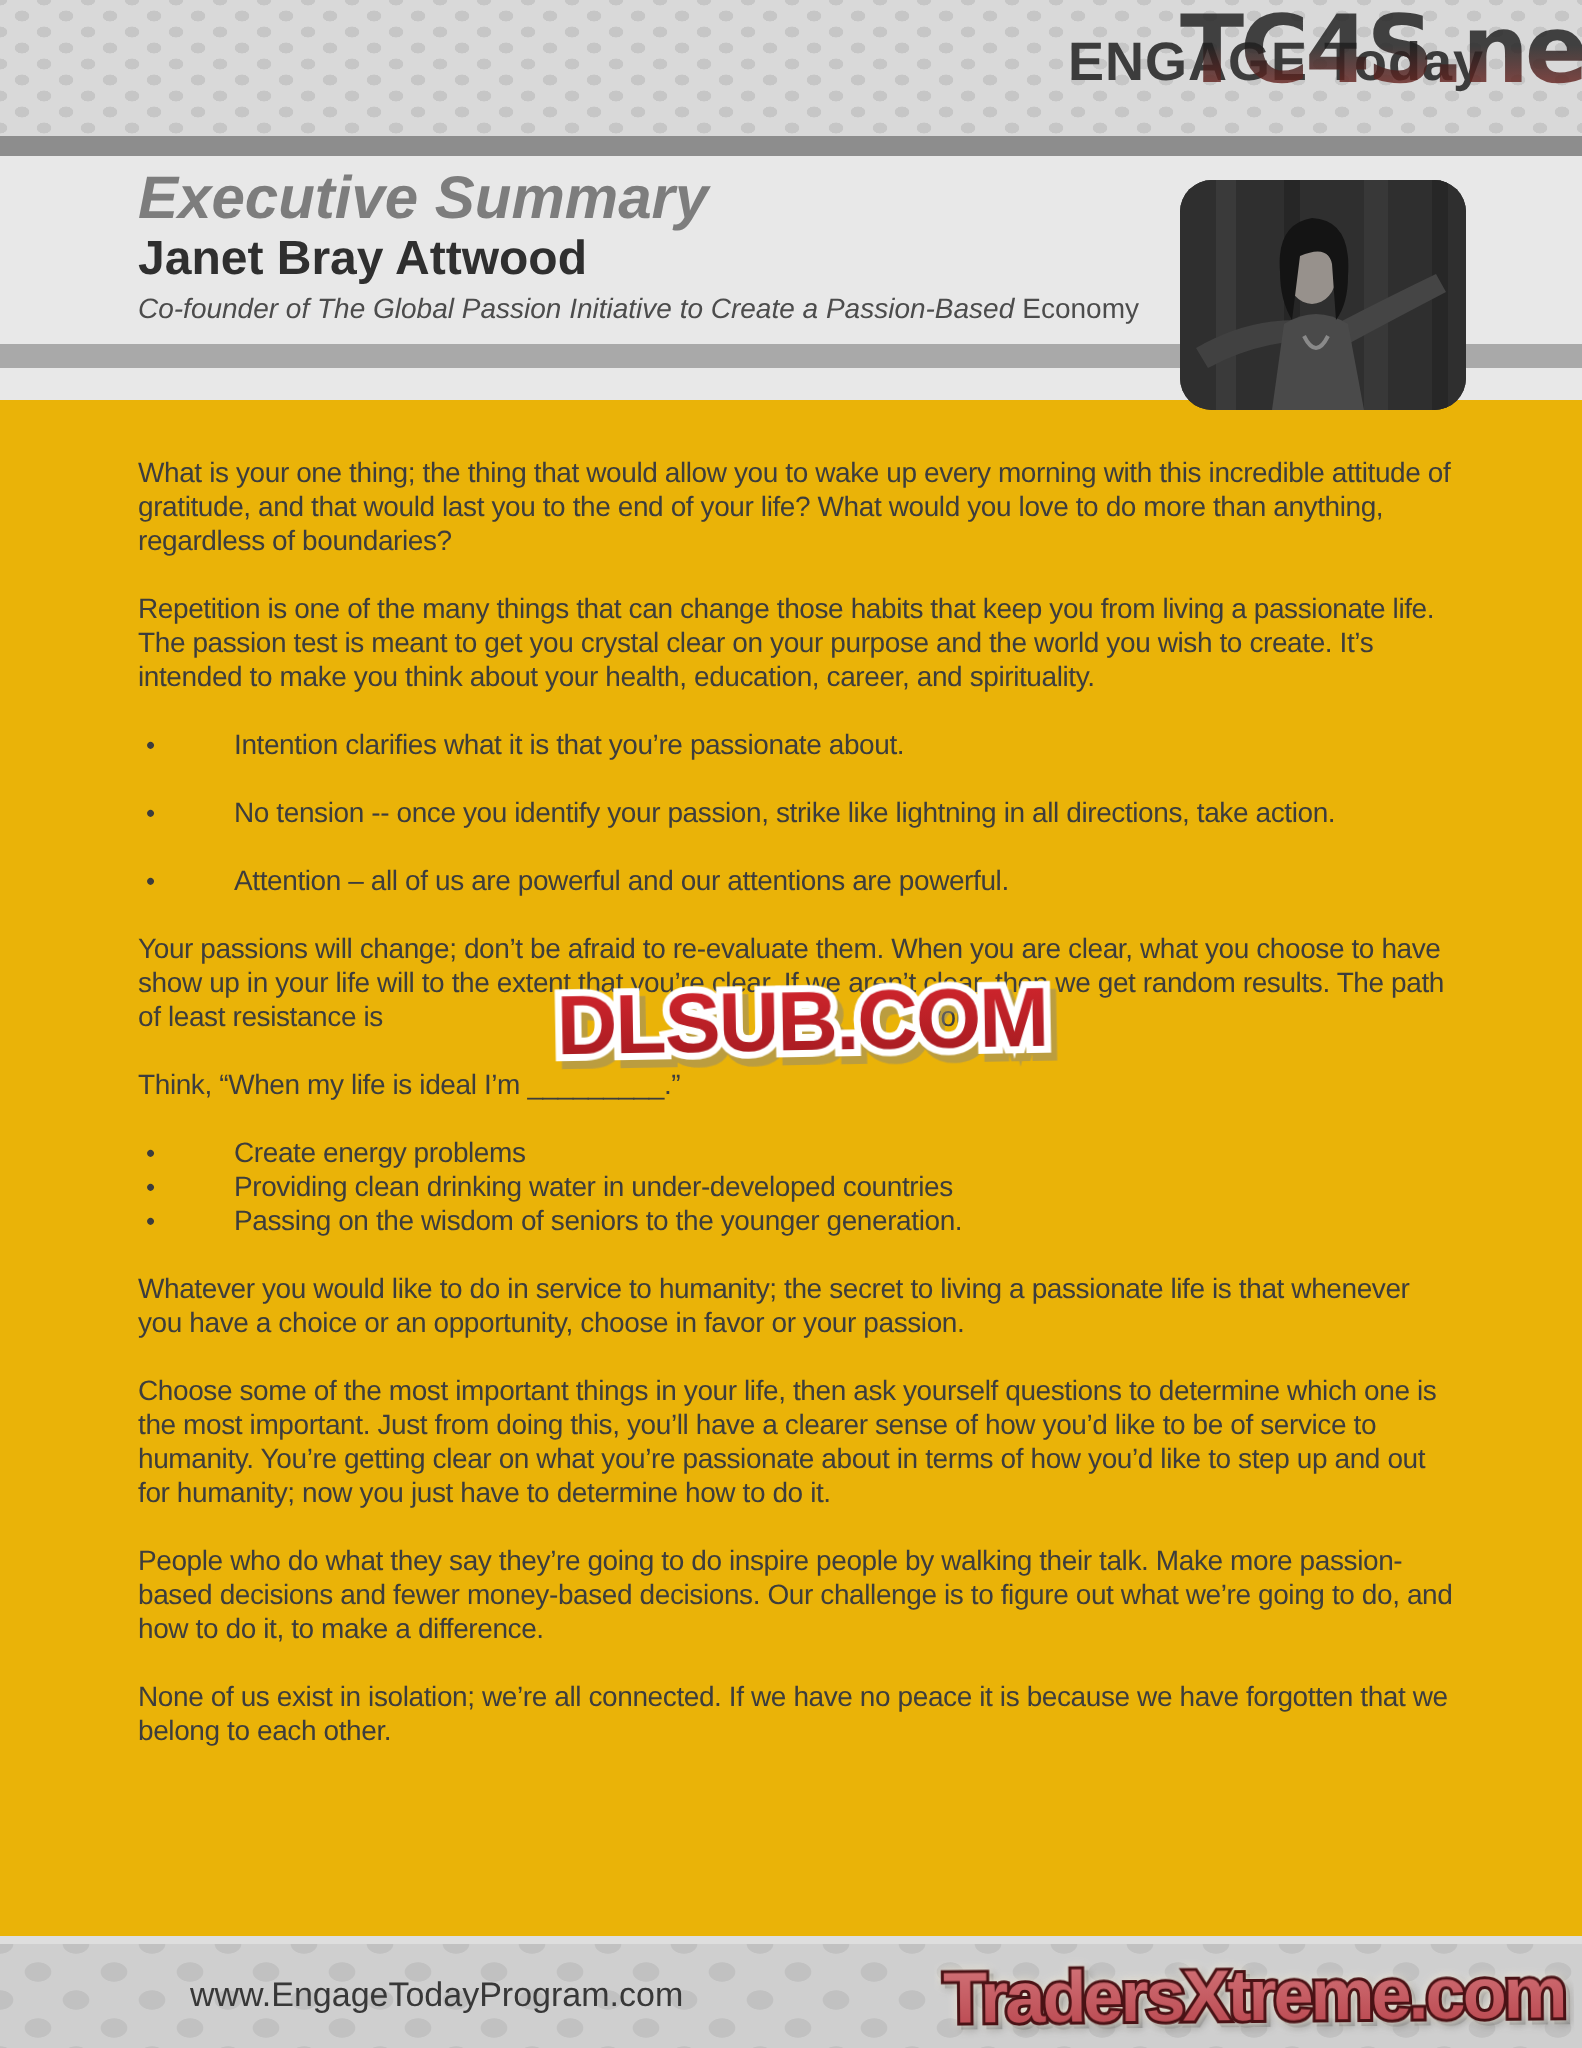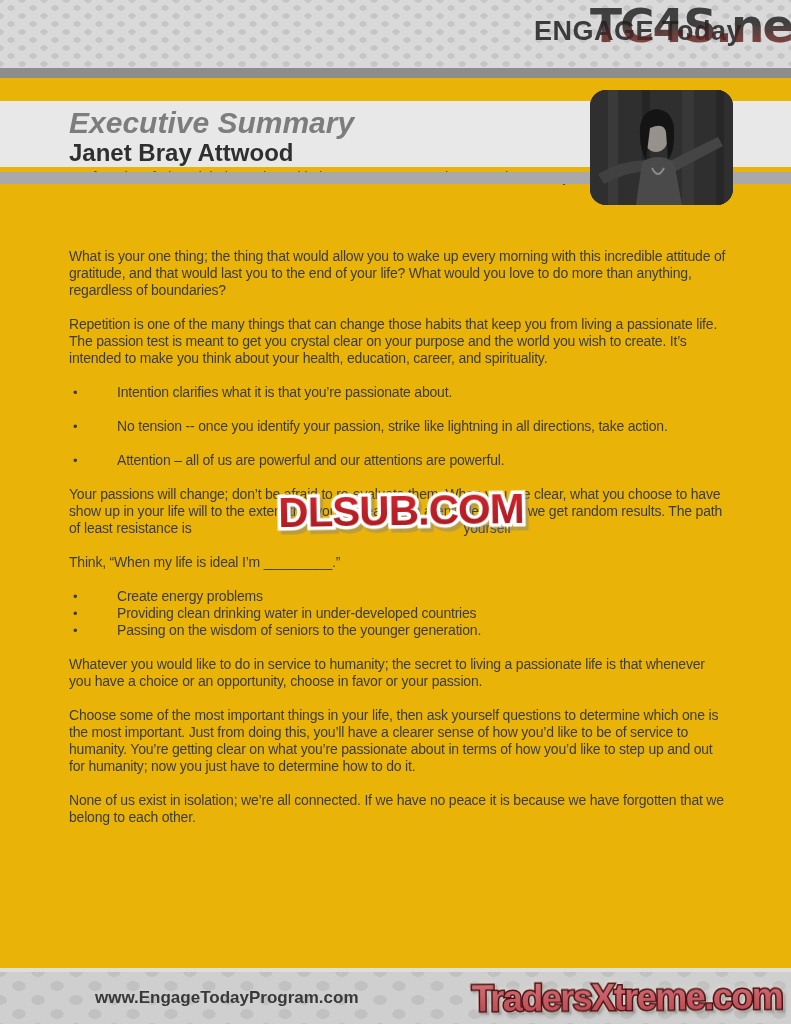--- a/index.html
+++ b/index.html
@@ -31,22 +31,22 @@
     font-family:"DejaVu Sans", sans-serif;
     background:linear-gradient(#1f1f1f 45%, #7e2722 90%);
     -webkit-background-clip:text;background-clip:text;
     color:transparent;
     opacity:.82;z-index:3;
     text-shadow:none;
   }
   
   .bar-1{position:absolute;left:0;top:68px;width:791px;height:10px;background:#8d8d8d;}
   .title-band{
-    position:absolute;left:0;top:78px;width:791px;height:66px;
-    background:#e8e8e8;box-sizing:border-box;padding:6px 0 0 69px;margin-top:23px;
+    position:absolute;left:0;top:78px;width:791px;height:122px;
+    background:#e8e8e8;box-sizing:border-box;padding:6px 0 0 69px;
   }
   .bar-2{position:absolute;left:0;top:172px;width:791px;height:12px;background:#a9a9a9;}
   .page-title{
     margin:0;font-size:30px;line-height:32px;
     font-style:italic;font-weight:bold;color:#7d7d7d;
   }
   .author-name{
     margin:0;font-size:24px;line-height:27px;
     font-weight:bold;color:#2f2f2f;
   }
@@ -54,21 +54,21 @@
     margin:3px 0 0 0;font-size:14px;color:#4c4c4c;font-style:italic;
   }
   .author-subtitle .upright{font-style:normal;margin-left:4px;}
   
   .photo{
     position:absolute;left:590px;top:90px;width:143px;height:115px;
     border-radius:16px;overflow:hidden;z-index:4;background:#2f2f2f;
   }
   
   .content{
-    position:absolute;left:69px;top:248px;width:658px;
+    position:absolute;left:69px;top:228px;width:658px;
     font-size:14px;line-height:17px;color:#3d3d3d;letter-spacing:-0.2px;
   }
   .content p{margin:0 0 17px 0;}
   ul.blist{list-style:none;margin:0 0 17px 0;padding:0;}
   ul.blist li{position:relative;padding-left:48px;}
   ul.blist.spaced li{margin-bottom:17px;}
   ul.blist li::before{content:"•";position:absolute;left:4px;top:0;font-size:13px;}
   .gap-spacer{display:inline-block;width:272px;}
   
   .wm-center{
@@ -81,21 +81,21 @@
     position:absolute;left:0;top:972px;width:791px;height:52px;
     background-color:#cfcfcf;
     background-image:
       radial-gradient(ellipse 11px 8px at center, #c1c1c1 58%, rgba(0,0,0,0) 63%),
       radial-gradient(ellipse 11px 8px at center, #c1c1c1 58%, rgba(0,0,0,0) 63%);
     background-size:38px 28px,38px 28px;
     background-position:0 0,19px 14px;
   }
   .footer-url{
     position:absolute;left:95px;top:988px;
-    font-size:17px;font-weight:bold;color:#383838;z-index:2;
+    font-size:17px;font-weight:normal;color:#383838;z-index:2;
   }
   .wm-bottom{
     position:absolute;right:4px;top:972px;z-index:6;
     transform:rotate(-0.5deg);
   }
 </style>
 </head>
 <body>
 
 <div class="page">
@@ -143,20 +143,21 @@
     <p>Think, “When my life is ideal I’m _________.”</p>
 
     <ul class="blist">
       <li>Create energy problems</li>
       <li>Providing clean drinking water in under-developed countries</li>
       <li>Passing on the wisdom of seniors to the younger generation.</li>
     </ul>
 
     <p>Whatever you would like to do in service to humanity; the secret to living a passionate life is that whenever you have a choice or an opportunity, choose in favor or your passion.</p>
     <p>Choose some of the most important things in your life, then ask yourself questions to determine which one is the most important. Just from doing this, you’ll have a clearer sense of how you’d like to be of service to humanity. You’re getting clear on what you’re passionate about in terms of how you’d like to step up and out for humanity; now you just have to determine how to do it.</p>
+    <p>People who do what they say they’re going to do inspire people by walking their talk. Make more passion-based decisions and fewer money-based decisions. Our challenge is to figure out what we’re going to do, and how to do it, to make a difference.</p>
     <p>None of us exist in isolation; we’re all connected. If we have no peace it is because we have forgotten that we belong to each other.</p>
   </div>
 
   <div class="wm-center">
     <svg width="306" height="64" viewBox="0 0 306 64">
       <defs>
         <linearGradient id="gradC" x1="0" y1="0" x2="0" y2="1">
           <stop offset="0" stop-color="#d6262e"></stop>
           <stop offset="1" stop-color="#a11b20"></stop>
         </linearGradient>

